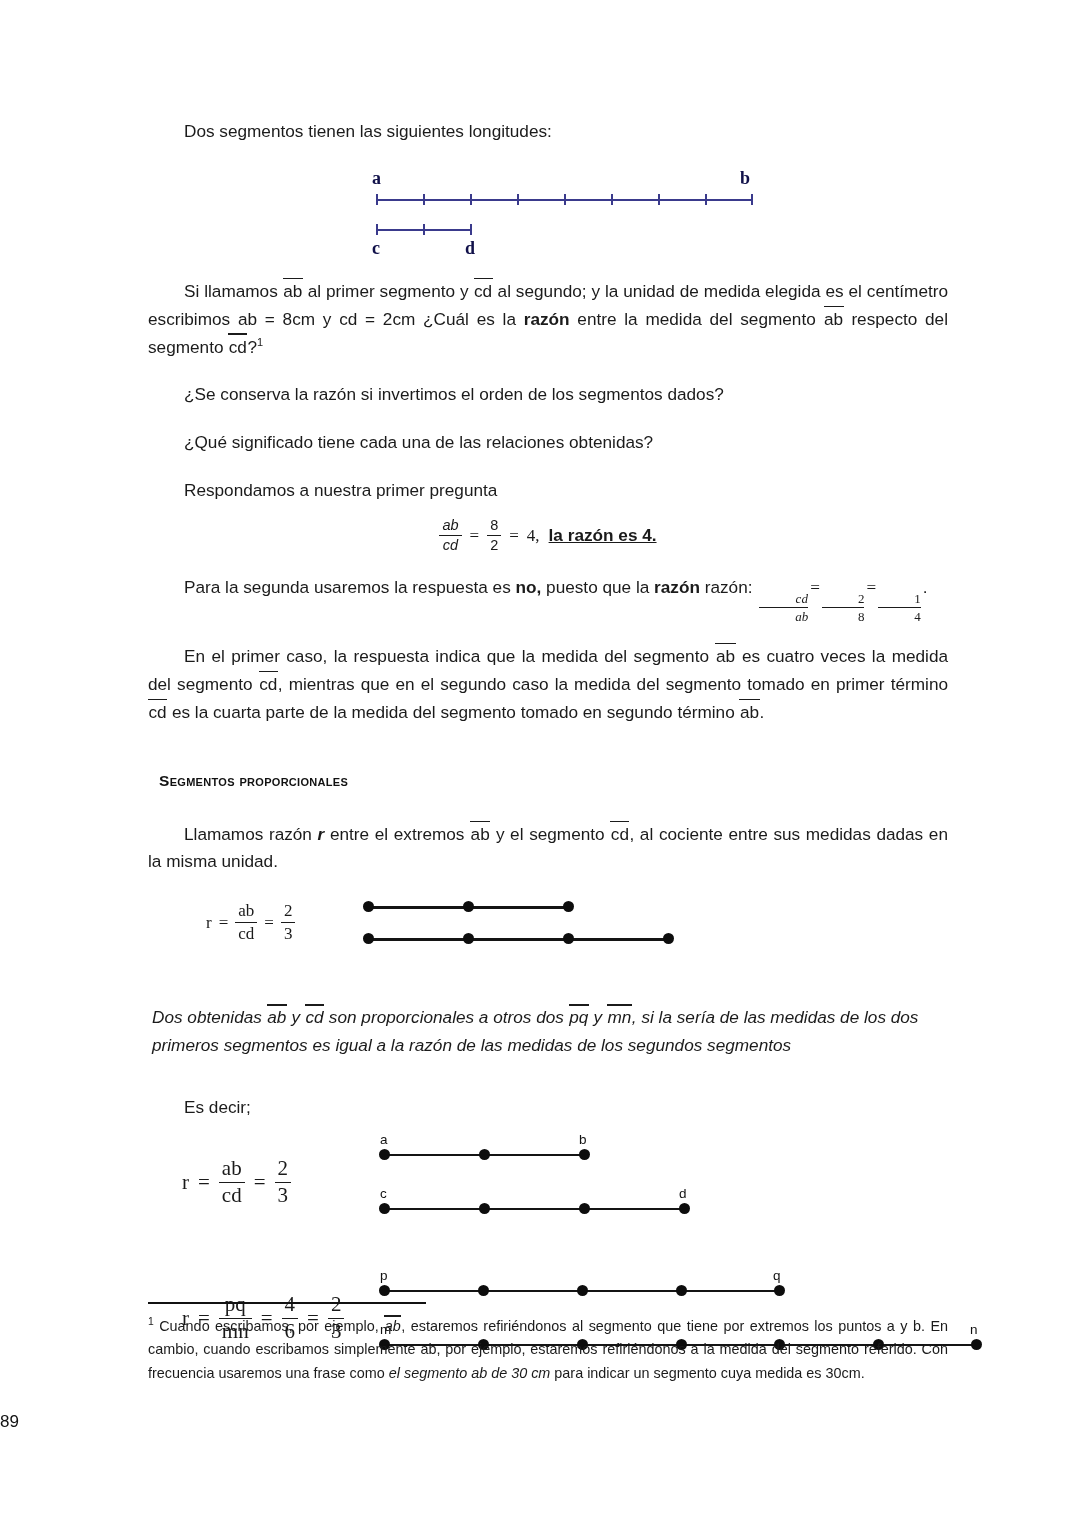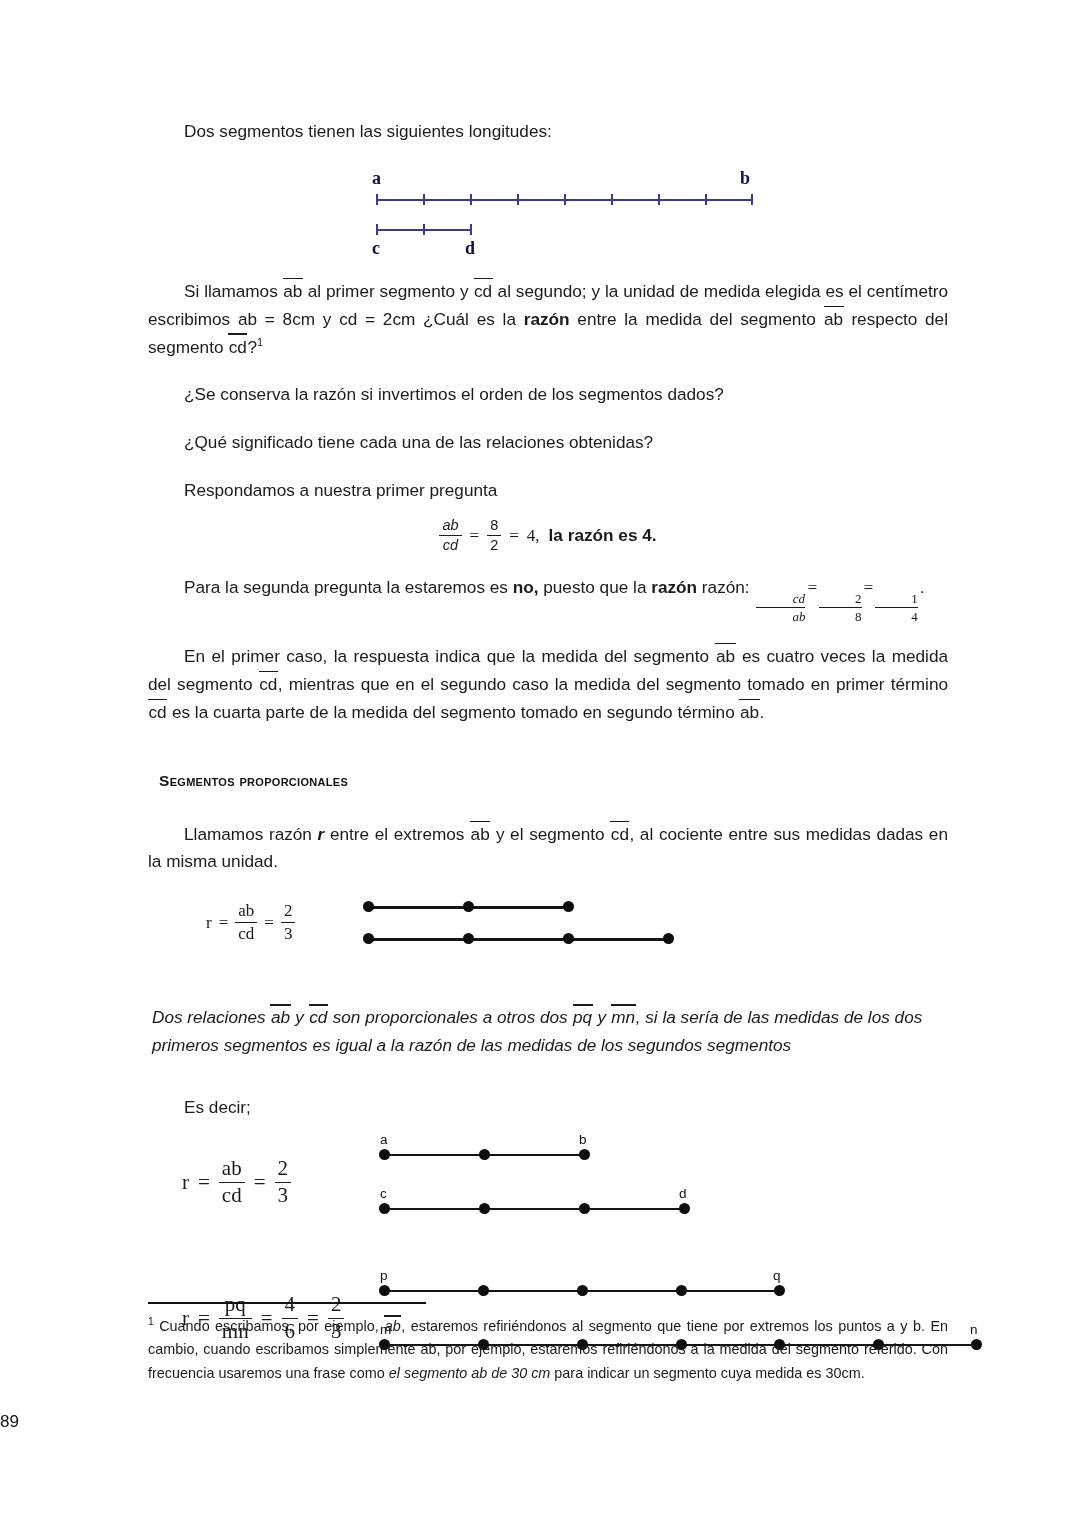--- a/index.html
+++ b/index.html
@@ -128,20 +128,21 @@
     font-size: 17px;
   }
   .eqline1 .frac { font-size: 14.5px; font-style: italic; }
   .eqline1 .fr-plain { font-style: normal; }
   .eqline1 .tail {
     font-family: "Liberation Sans", sans-serif;
     font-weight: bold;
     font-size: 17.2px;
     font-style: normal;
     margin-left: 1px;
+    text-decoration: underline;
   }
 
   
   .ifrac {
     display: inline-flex;
     flex-direction: column;
     align-items: center;
     vertical-align: -0.78em;
     font-family: "Liberation Serif", serif;
     font-size: 13px;
@@ -286,21 +287,21 @@
         <span class="den">2</span>
       </span>
       <span class="eq">=</span>
       <span class="eq">4,</span>
       <span class="tail">la razón es 4.</span>
     </div>
 
     <div class="para-gap"></div>
 
     <p class="body indent">
-      <span>Para la segunda pregunta la estaremos es </span><b>no,</b><span> puesto que la </span><b>razón</b><span> razón: </span><span class="ifrac it">
+      <span>Para la segunda usaremos la respuesta es </span><b>no,</b><span> puesto que la </span><b>razón</b><span> razón: </span><span class="ifrac it">
           <span>cd</span>
           <span class="bar"></span>
           <span>ab</span>
         </span><span class="eq">=</span><span class="ifrac">
           <span>2</span>
           <span class="bar"></span>
           <span>8</span>
         </span><span class="eq">=</span><span class="ifrac">
           <span>1</span>
           <span class="bar"></span>
@@ -352,21 +353,21 @@
         <div class="dot" style="left:215px; top:43px;"></div>
         <div class="dot" style="left:315px; top:43px;"></div>
         <div class="dot" style="left:415px; top:43px;"></div>
         <div class="dot" style="left:515px; top:43px;"></div>
       </div>
     </div>
 
     <div class="para-gap-lg"></div>
 
     <p class="body" style="font-style:italic; text-align:left; margin-left:4px;">
-      <span>Dos relaciones </span><span class="seg seg-i">ab</span><span> y </span><span class="seg seg-i">cd</span><span> son proporcionales a otros dos </span><span class="seg seg-i">pq</span><span> y </span><span class="seg seg-i">mn</span><span>, si la sería de las medidas de los dos primeros segmentos es igual a la razón de las medidas de los segundos segmentos</span>
+      <span>Dos obtenidas </span><span class="seg seg-i">ab</span><span> y </span><span class="seg seg-i">cd</span><span> son proporcionales a otros dos </span><span class="seg seg-i">pq</span><span> y </span><span class="seg seg-i">mn</span><span>, si la sería de las medidas de los dos primeros segmentos es igual a la razón de las medidas de los segundos segmentos</span>
     </p>
 
     <div class="para-gap-lg"></div>
 
     <p class="body indent">
       <span>Es decir;</span>
     </p>
 
     <div style="position:relative; height:114px; margin-top:10px;">
       <div class="rform" style="position:absolute; left:34px; top:26px;">

